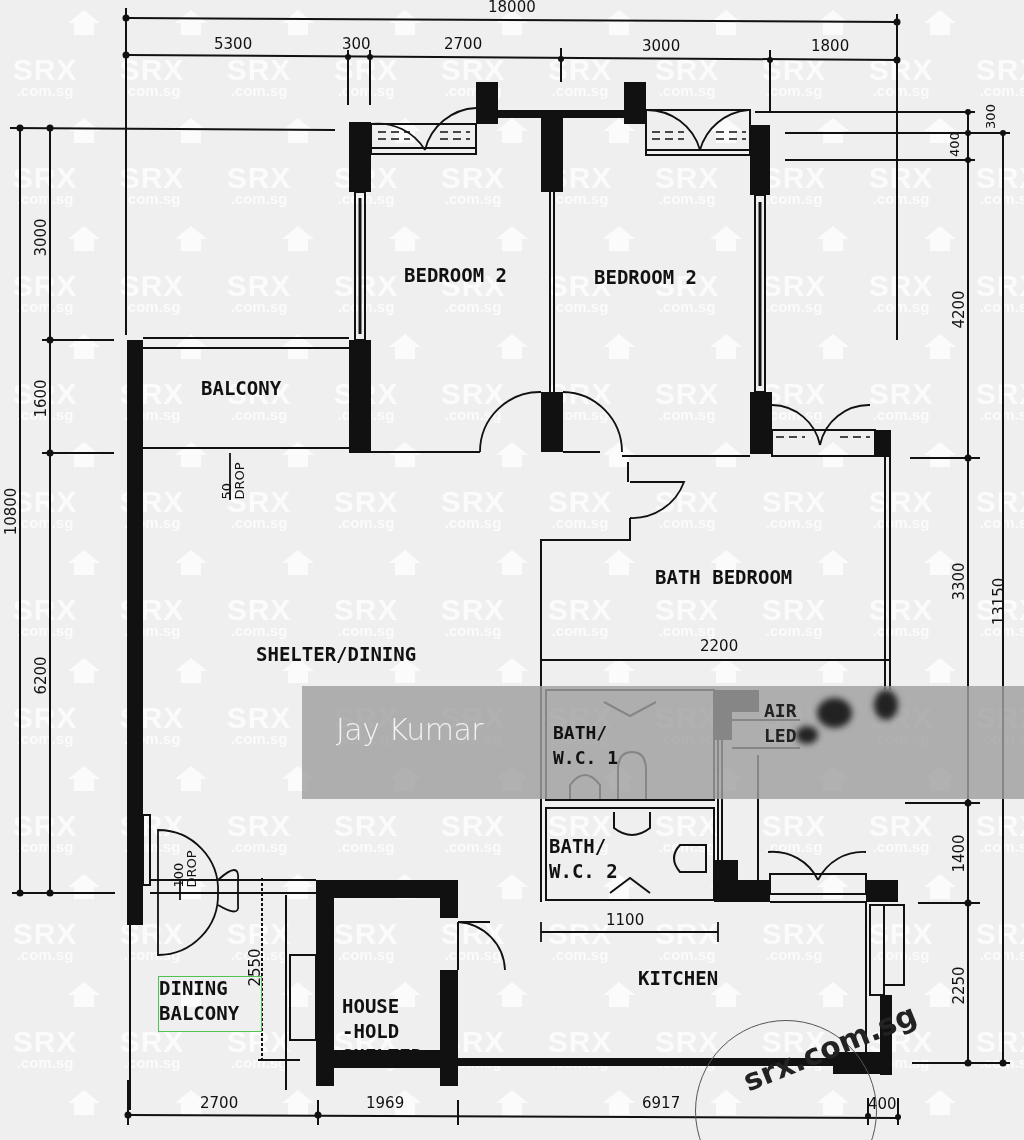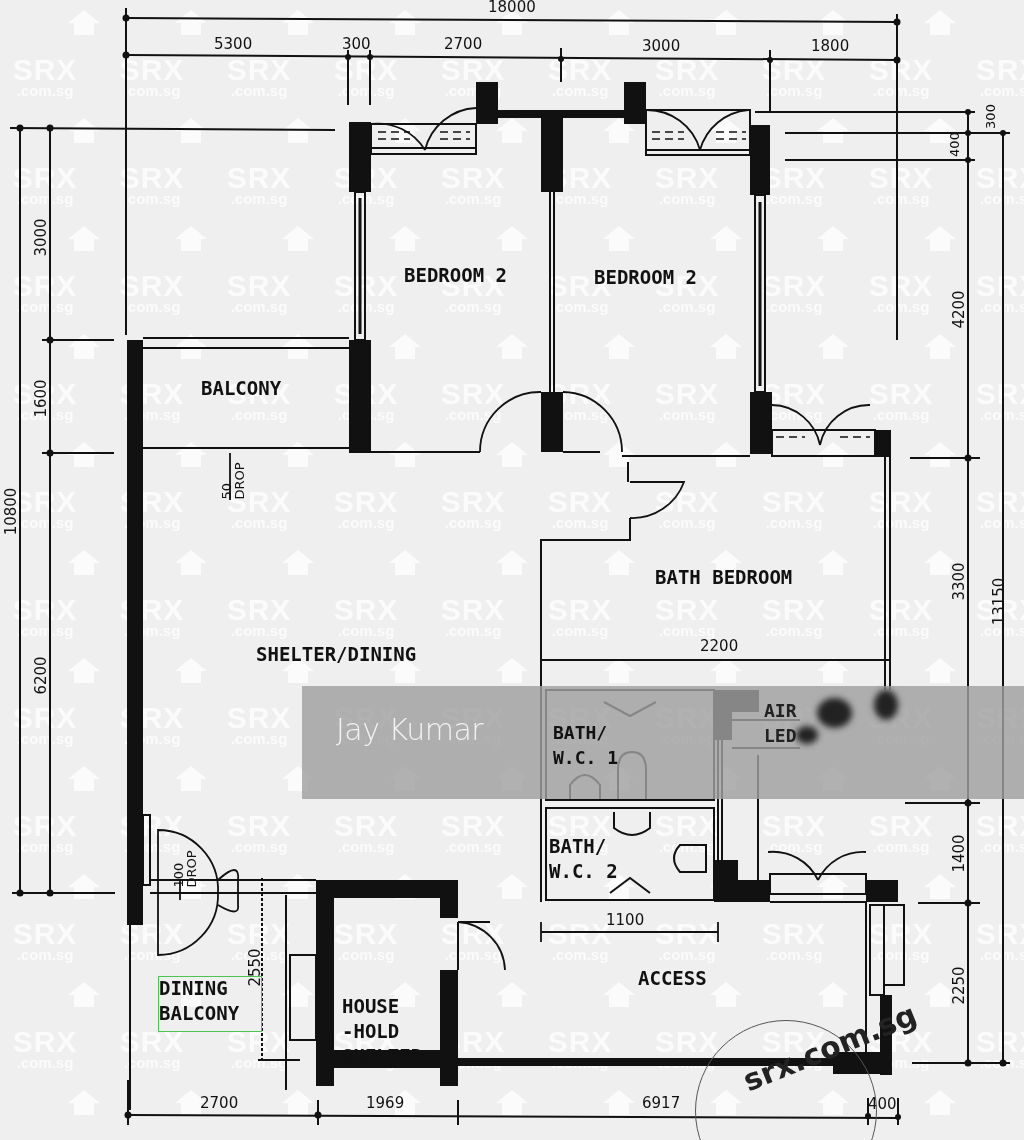--- a/index.html
+++ b/index.html
@@ -792,21 +792,21 @@
   </g>
 </svg>
 
 <div class="room-label" style="left:404px;top:263px;">BEDROOM 2</div>
 <div class="room-label" style="left:594px;top:265px;">BEDROOM 2</div>
 <div class="room-label" style="left:201px;top:376px;">BALCONY</div>
 <div class="room-label" style="left:655px;top:565px;">BATH BEDROOM</div>
 <div class="room-label" style="left:256px;top:642px;">SHELTER/DINING</div>
 <div class="room-label" style="left:549px;top:834px;">BATH/
 W.C. 2</div>
-<div class="room-label" style="left:638px;top:966px;">ACCESS</div>
+<div class="room-label" style="left:638px;top:966px;">KITCHEN</div>
 <div class="room-label" style="left:342px;top:994px;">HOUSE
 -HOLD
 SHELTER</div>
 <div class="room-label" style="left:159px;top:976px;">DINING
 BALCONY</div>
 <div class="access-box"></div>
 
 <div class="dim v" style="left:214px;top:468px;font-size:13px;line-height:13px;white-space:pre;">50
 DROP</div>
 <div class="dim v" style="left:166px;top:856px;font-size:13px;line-height:13px;white-space:pre;">100

